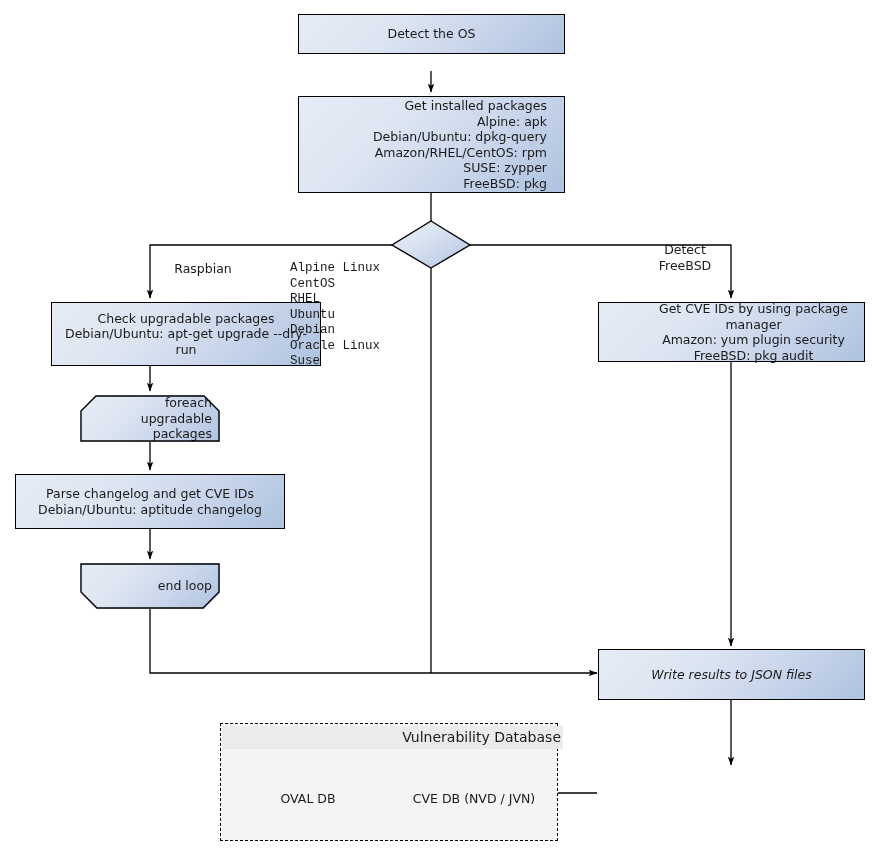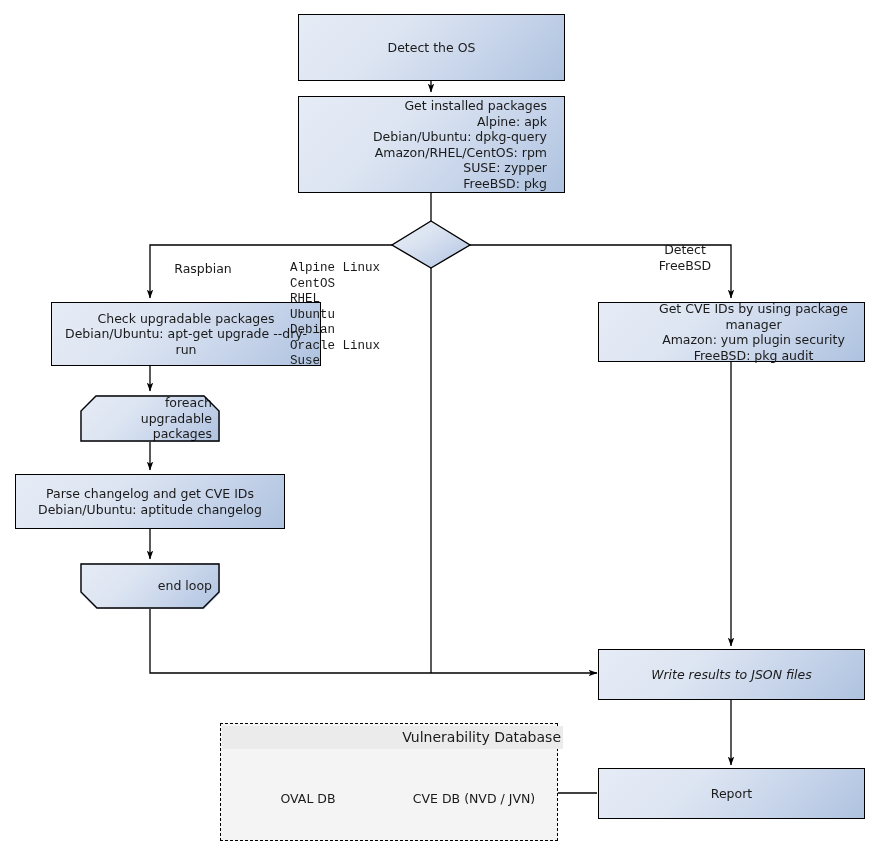--- a/index.html
+++ b/index.html
@@ -167,21 +167,21 @@
     <g>
       <path d="M236,780 L236,817 A72,12 0 0 0 380,817 L380,780 Z" fill="url(#cylBody)" stroke="#000000" stroke-width="1.3"></path>
       <ellipse cx="308" cy="780" rx="72" ry="12" fill="url(#cylTop)" stroke="#000000" stroke-width="1.3"></ellipse>
     </g>
     <g>
       <path d="M402,780 L402,817 A72,12 0 0 0 546,817 L546,780 Z" fill="url(#cylBody)" stroke="#000000" stroke-width="1.3"></path>
       <ellipse cx="474" cy="780" rx="72" ry="12" fill="url(#cylTop)" stroke="#000000" stroke-width="1.3"></ellipse>
     </g>
   </svg>
 
-  <div class="node align-center" style="left:298px; top:14px; width:267px; height:67px;">
+  <div class="node align-center" style="left:298px; top:14px; width:267px; height:40px;">
     <span class="txt">Detect the OS</span>
   </div>
 
   <div class="node align-right" style="left:298px; top:96px; width:267px; height:97px;">
     <span class="txt">Get installed packages
 Alpine: apk
 Debian/Ubuntu: dpkg-query
 Amazon/RHEL/CentOS: rpm
 SUSE: zypper
 FreeBSD: pkg</span>
@@ -217,23 +217,20 @@
   <div class="node align-center" style="left:598px; top:302px; width:267px; height:60px;padding-left:44px;">
     <span class="txt">Get CVE IDs by using package manager
 Amazon: yum plugin security
 FreeBSD: pkg audit</span>
   </div>
 
   <div class="node align-center" style="left:598px; top:649px; width:267px; height:51px;font-style:italic;">
     <span class="txt">Write results to JSON files</span>
   </div>
 
-  <div class="node align-center" style="left:598px; top:768px; width:267px; height:51px;">
-    <span class="txt">Report</span>
-  </div>
 
   <div class="frame" style="left:220px; top:723px; width:338px; height:118px;"></div>
   <div class="frame-title" style="left:222px; top:726px; width:341px; height:23px;">Vulnerability Database</div>
 
   <div class="cyl" style="left:236px; top:768px; width:144px; height:61px;">
     <span class="cyl-label" style="top:23px;">OVAL DB</span>
   </div>
   <div class="cyl" style="left:402px; top:768px; width:144px; height:61px;">
     <span class="cyl-label" style="top:23px;">CVE DB (NVD / JVN)</span>
   </div>

